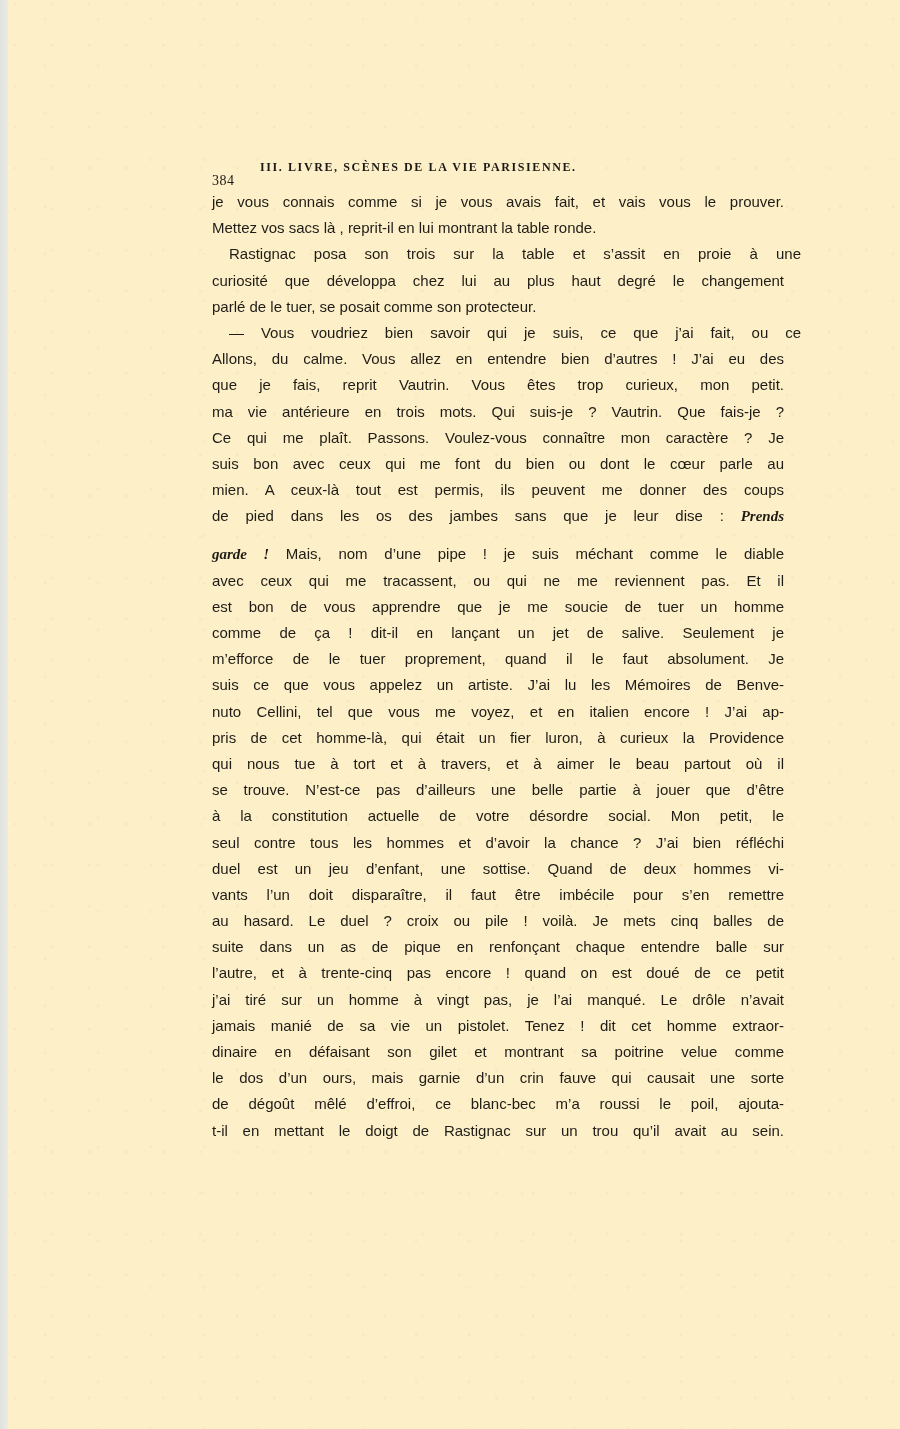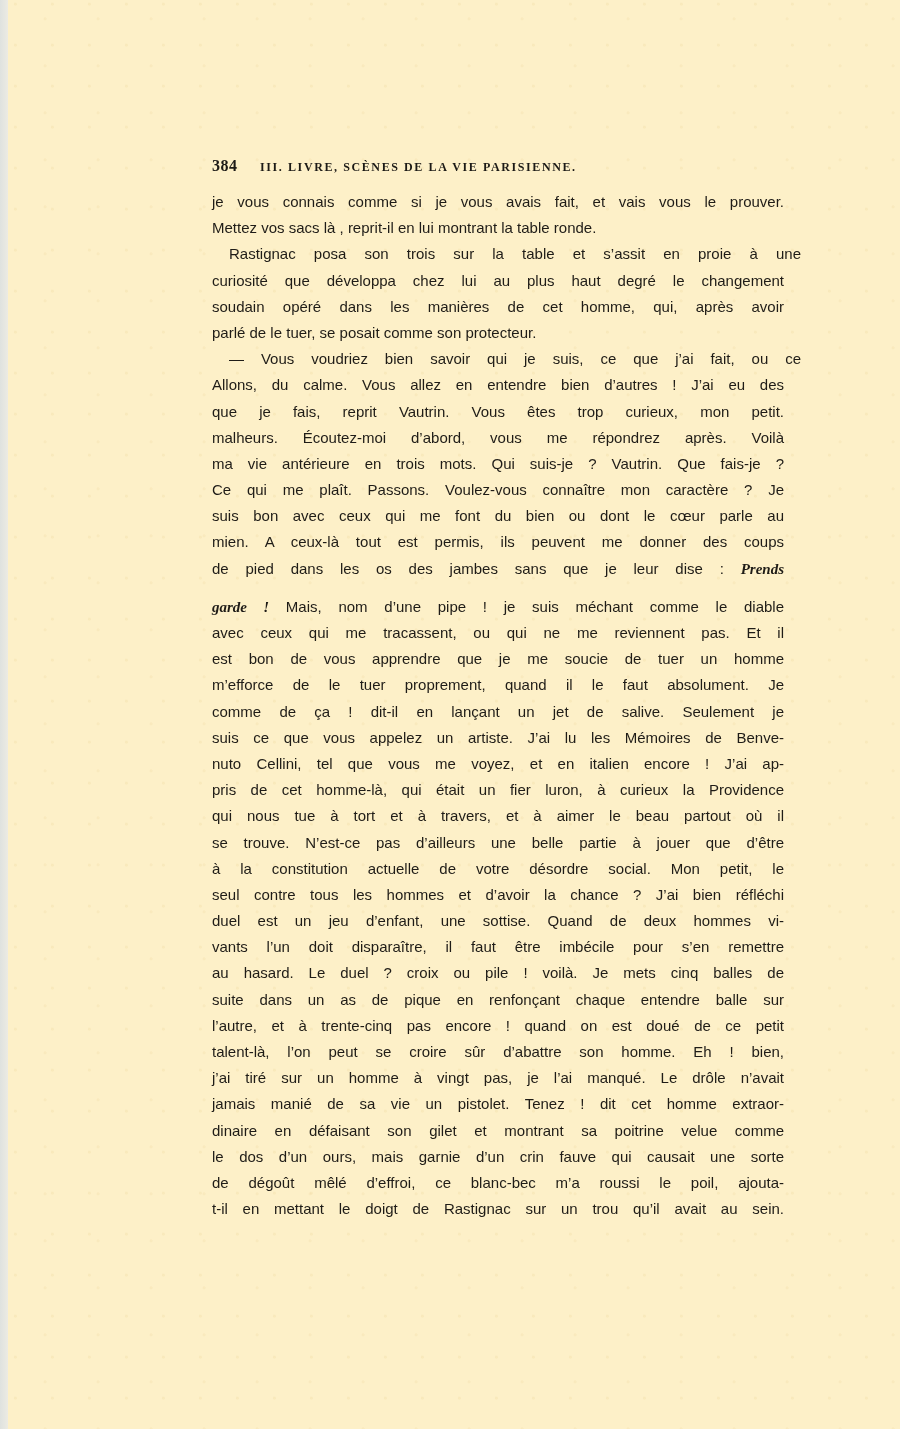--- a/index.html
+++ b/index.html
@@ -38,23 +38,23 @@
       left: 212px;
       top: 157px;
       width: 576px;
       height: 26px;
       font-family: "Liberation Serif", serif;
       color: #1c1a16;
     }
     .page-number {
       position: absolute;
       left: 0;
-      top: 0;
-      font-size: 16px;
-      font-weight: bold;
+      top: 16px;
+      font-size: 14px;
+      font-weight: normal;
       letter-spacing: 0.5px;
     }
     .head-title {
       position: absolute;
       left: 48px;
       top: 3px;
       font-size: 12px;
       font-weight: bold;
       letter-spacing: 1.6px;
       font-variant: small-caps;
@@ -102,48 +102,45 @@
 <div class="running-head">
   <span class="page-number">384</span>
   <span class="head-title">III. LIVRE, SCÈNES DE LA VIE PARISIENNE.</span>
 </div>
 
 <div class="body-text" id="body-text">
     <div class="line" style="display: block; width: 572px;"><span>je vous connais comme si je vous avais fait, et vais vous le prouver.</span></div>
     <div class="line last" style="display: block; width: auto;"><span>Mettez vos sacs là , reprit-il en lui montrant la table ronde.</span></div>
     <div class="line indent" style="display: block; width: 572px;"><span>Rastignac posa son trois sur la table et s’assit en proie à une</span></div>
     <div class="line" style="display: block; width: 572px;"><span>curiosité que développa chez lui au plus haut degré le changement</span></div>
-    <div class="line" style="display: block; width: 572px;"><span>soudain opéré dans les manières de cet homme, qui, après avoir</span></div>
     <div class="line last" style="display: block; width: auto;"><span>parlé de le tuer, se posait comme son protecteur.</span></div>
     <div class="line indent" style="display: block; width: 572px;"><span>— Vous voudriez bien savoir qui je suis, ce que j’ai fait, ou ce</span></div>
     <div class="line" style="display: block; width: 572px;"><span>Allons, du calme. Vous allez en entendre bien d’autres ! J’ai eu des</span></div>
     <div class="line" style="display: block; width: 572px;"><span>que je fais, reprit Vautrin. Vous êtes trop curieux, mon petit.</span></div>
-    <div class="line" style="display: block; width: 572px;"><span>malheurs. Écoutez-moi d’abord, vous me répondrez après. Voilà</span></div>
     <div class="line" style="display: block; width: 572px;"><span>ma vie antérieure en trois mots. Qui suis-je ? Vautrin. Que fais-je ?</span></div>
     <div class="line" style="display: block; width: 572px;"><span>Ce qui me plaît. Passons. Voulez-vous connaître mon caractère ? Je</span></div>
     <div class="line" style="display: block; width: 572px;"><span>suis bon avec ceux qui me font du bien ou dont le cœur parle au</span></div>
     <div class="line" style="display: block; width: 572px;"><span>mien. A ceux-là tout est permis, ils peuvent me donner des coups</span></div>
     <div class="line" style="display: block; width: 572px;"><span>de pied dans les os des jambes sans que je leur dise :</span> <span class="ital">Prends</span></div>
     <div class="line" style="display: block; width: 572px; margin-top: 12px;"><span class="ital">garde !</span> <span>Mais, nom d’une pipe ! je suis méchant comme le diable</span></div>
     <div class="line" style="display: block; width: 572px;"><span>avec ceux qui me tracassent, ou qui ne me reviennent pas. Et il</span></div>
     <div class="line" style="display: block; width: 572px;"><span>est bon de vous apprendre que je me soucie de tuer un homme</span></div>
+    <div class="line" style="display: block; width: 572px;"><span>comme de ça ! dit-il en lançant un jet de salive. Seulement je</span></div>
     <div class="line" style="display: block; width: 572px;"><span>m’efforce de le tuer proprement, quand il le faut absolument. Je</span></div>
-    <div class="line" style="display: block; width: 572px;"><span>comme de ça ! dit-il en lançant un jet de salive. Seulement je</span></div>
     <div class="line" style="display: block; width: 572px;"><span>suis ce que vous appelez un artiste. J’ai lu les Mémoires de Benve-</span></div>
     <div class="line" style="display: block; width: 572px;"><span>nuto Cellini, tel que vous me voyez, et en italien encore ! J’ai ap-</span></div>
     <div class="line" style="display: block; width: 572px;"><span>pris de cet homme-là, qui était un fier luron, à curieux la Providence</span></div>
     <div class="line" style="display: block; width: 572px;"><span>qui nous tue à tort et à travers, et à aimer le beau partout où il</span></div>
     <div class="line" style="display: block; width: 572px;"><span>se trouve. N’est-ce pas d’ailleurs une belle partie à jouer que d’être</span></div>
     <div class="line" style="display: block; width: 572px;"><span>à la constitution actuelle de votre désordre social. Mon petit, le</span></div>
     <div class="line" style="display: block; width: 572px;"><span>seul contre tous les hommes et d’avoir la chance ? J’ai bien réfléchi</span></div>
     <div class="line" style="display: block; width: 572px;"><span>duel est un jeu d’enfant, une sottise. Quand de deux hommes vi-</span></div>
     <div class="line" style="display: block; width: 572px;"><span>vants l’un doit disparaître, il faut être imbécile pour s’en remettre</span></div>
     <div class="line" style="display: block; width: 572px;"><span>au hasard. Le duel ? croix ou pile ! voilà. Je mets cinq balles de</span></div>
     <div class="line" style="display: block; width: 572px;"><span>suite dans un as de pique en renfonçant chaque entendre balle sur</span></div>
     <div class="line" style="display: block; width: 572px;"><span>l’autre, et à trente-cinq pas encore ! quand on est doué de ce petit</span></div>
-    <div class="line" style="display: block; width: 572px;"><span>talent-là, l’on peut se croire sûr d’abattre son homme. Eh ! bien,</span></div>
     <div class="line" style="display: block; width: 572px;"><span>j’ai tiré sur un homme à vingt pas, je l’ai manqué. Le drôle n’avait</span></div>
     <div class="line" style="display: block; width: 572px;"><span>jamais manié de sa vie un pistolet. Tenez ! dit cet homme extraor-</span></div>
     <div class="line" style="display: block; width: 572px;"><span>dinaire en défaisant son gilet et montrant sa poitrine velue comme</span></div>
     <div class="line" style="display: block; width: 572px;"><span>le dos d’un ours, mais garnie d’un crin fauve qui causait une sorte</span></div>
     <div class="line" style="display: block; width: 572px;"><span>de dégoût mêlé d’effroi, ce blanc-bec m’a roussi le poil, ajouta-</span></div>
     <div class="line" style="display: block; width: 572px;"><span>t-il en mettant le doigt de Rastignac sur un trou qu’il avait au sein.</span></div>
   </div>
 
 </body></html>

